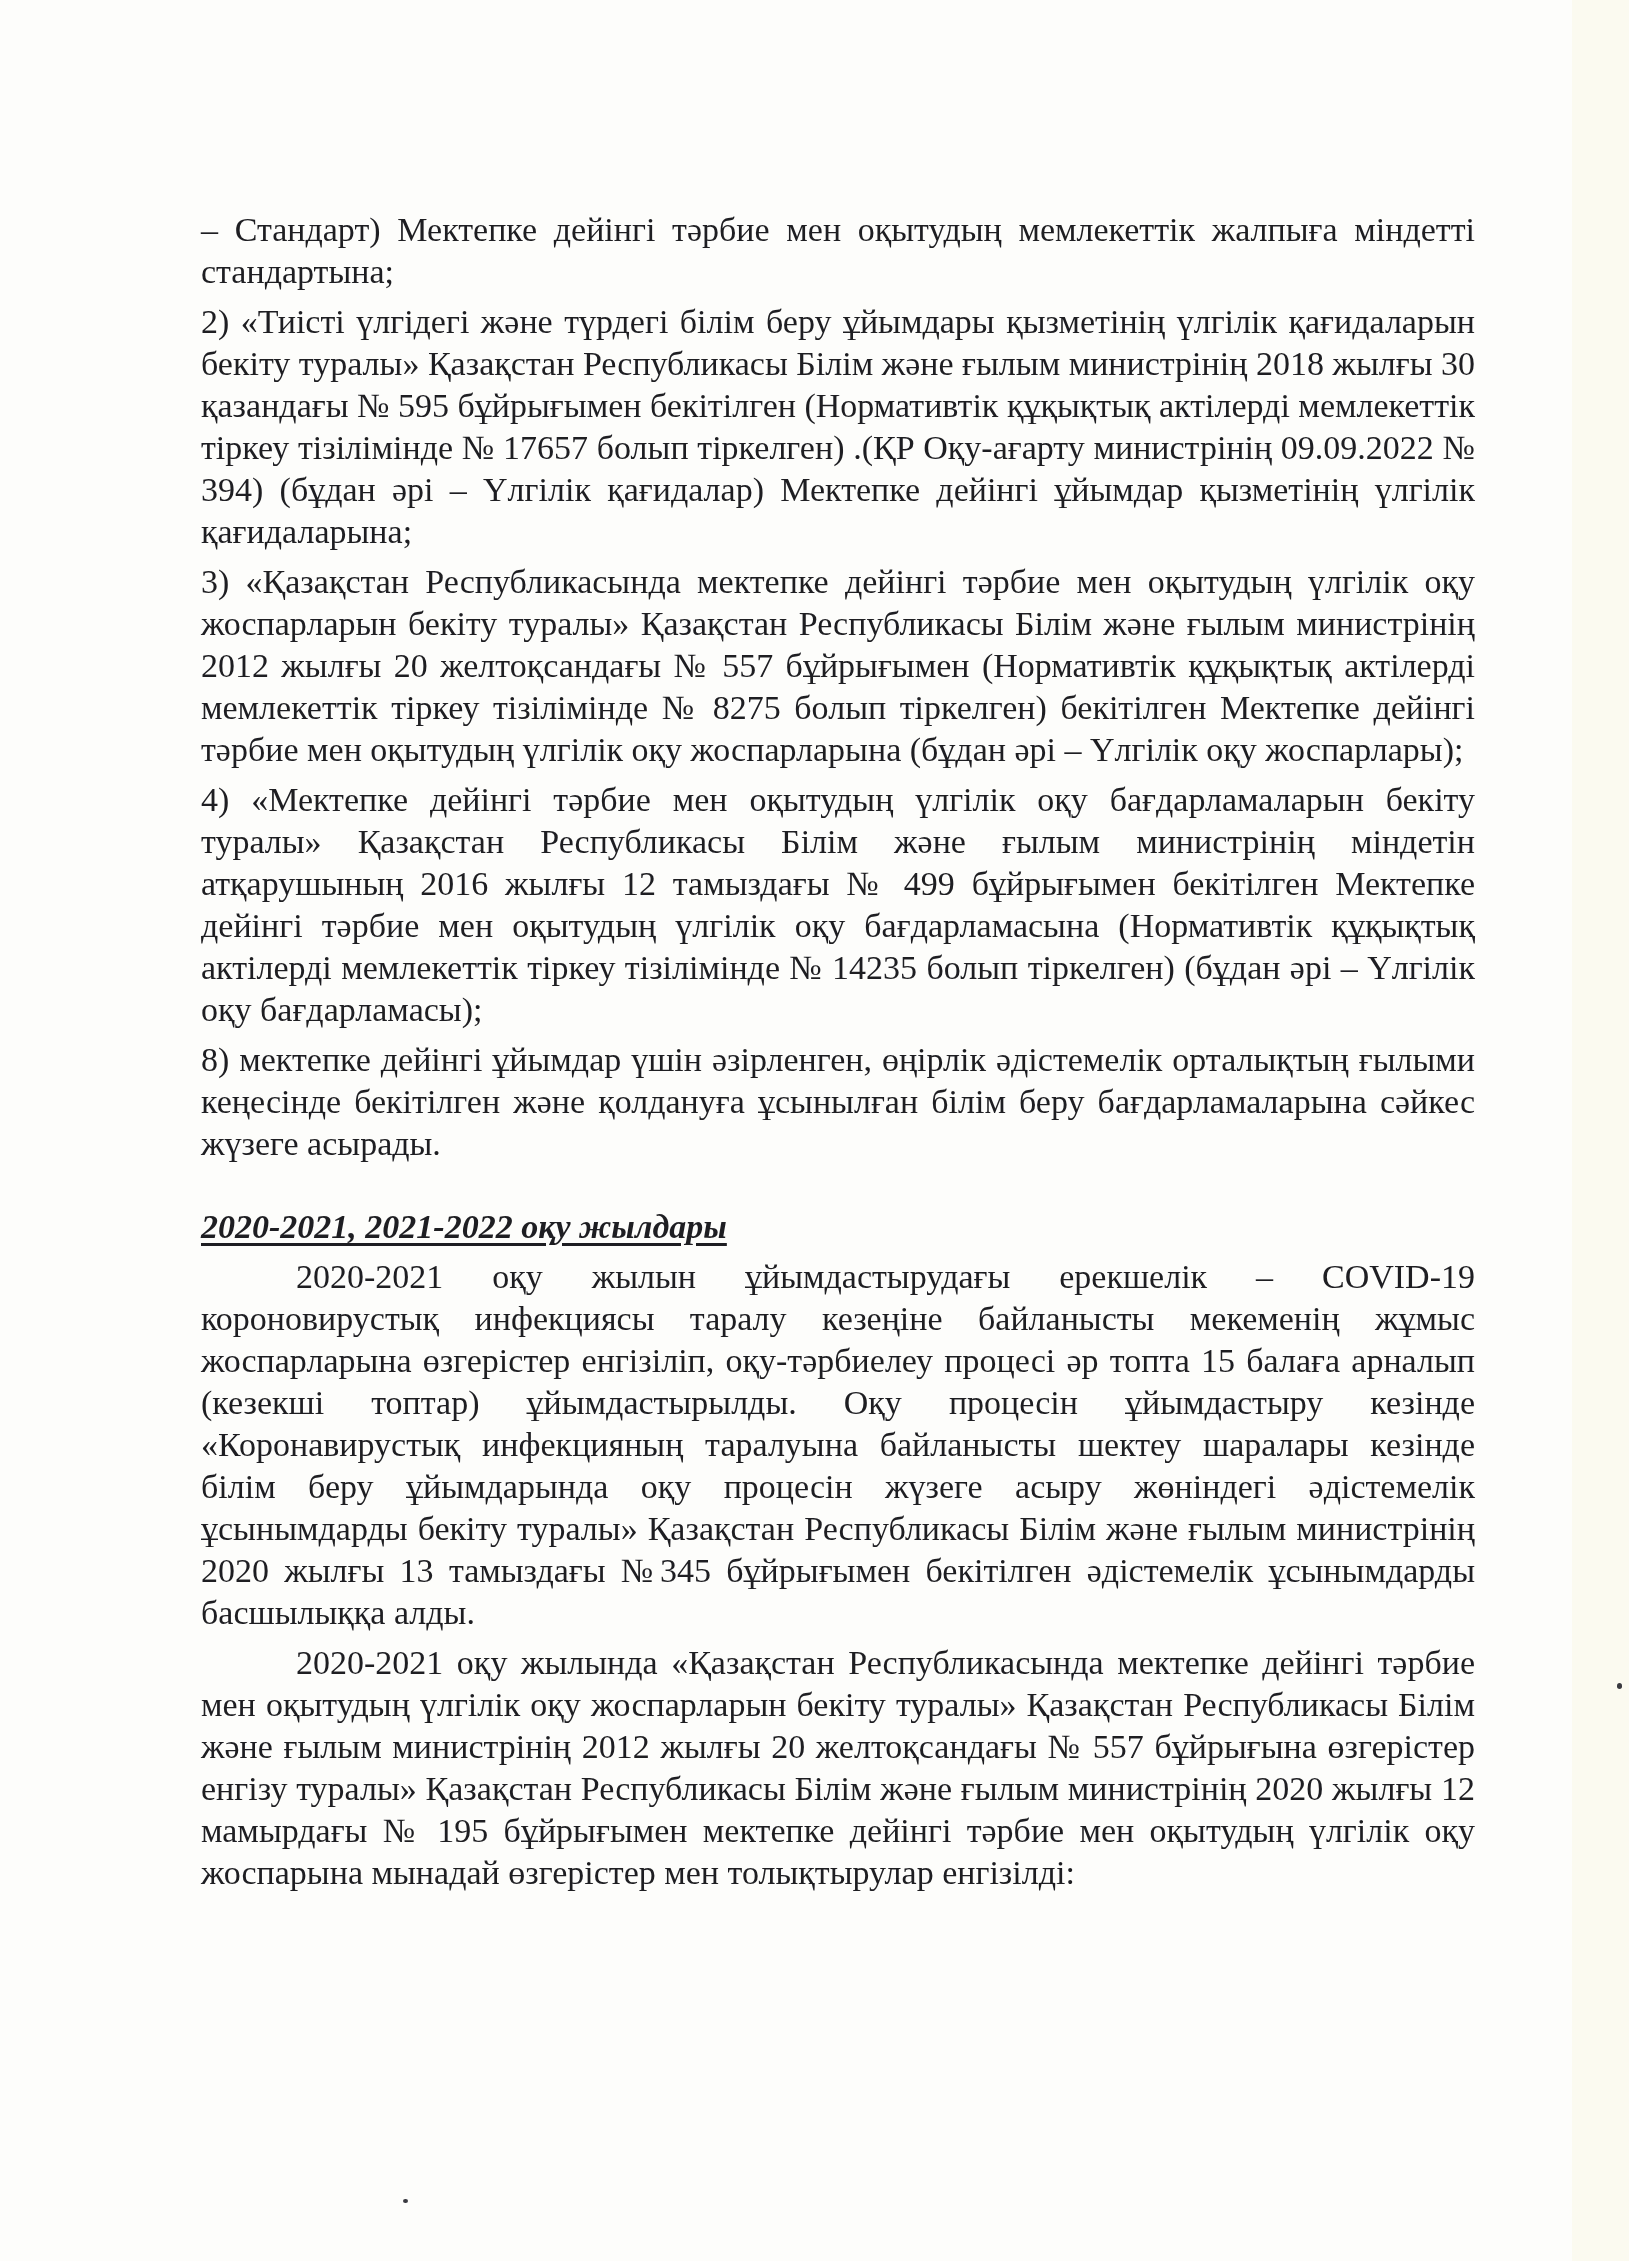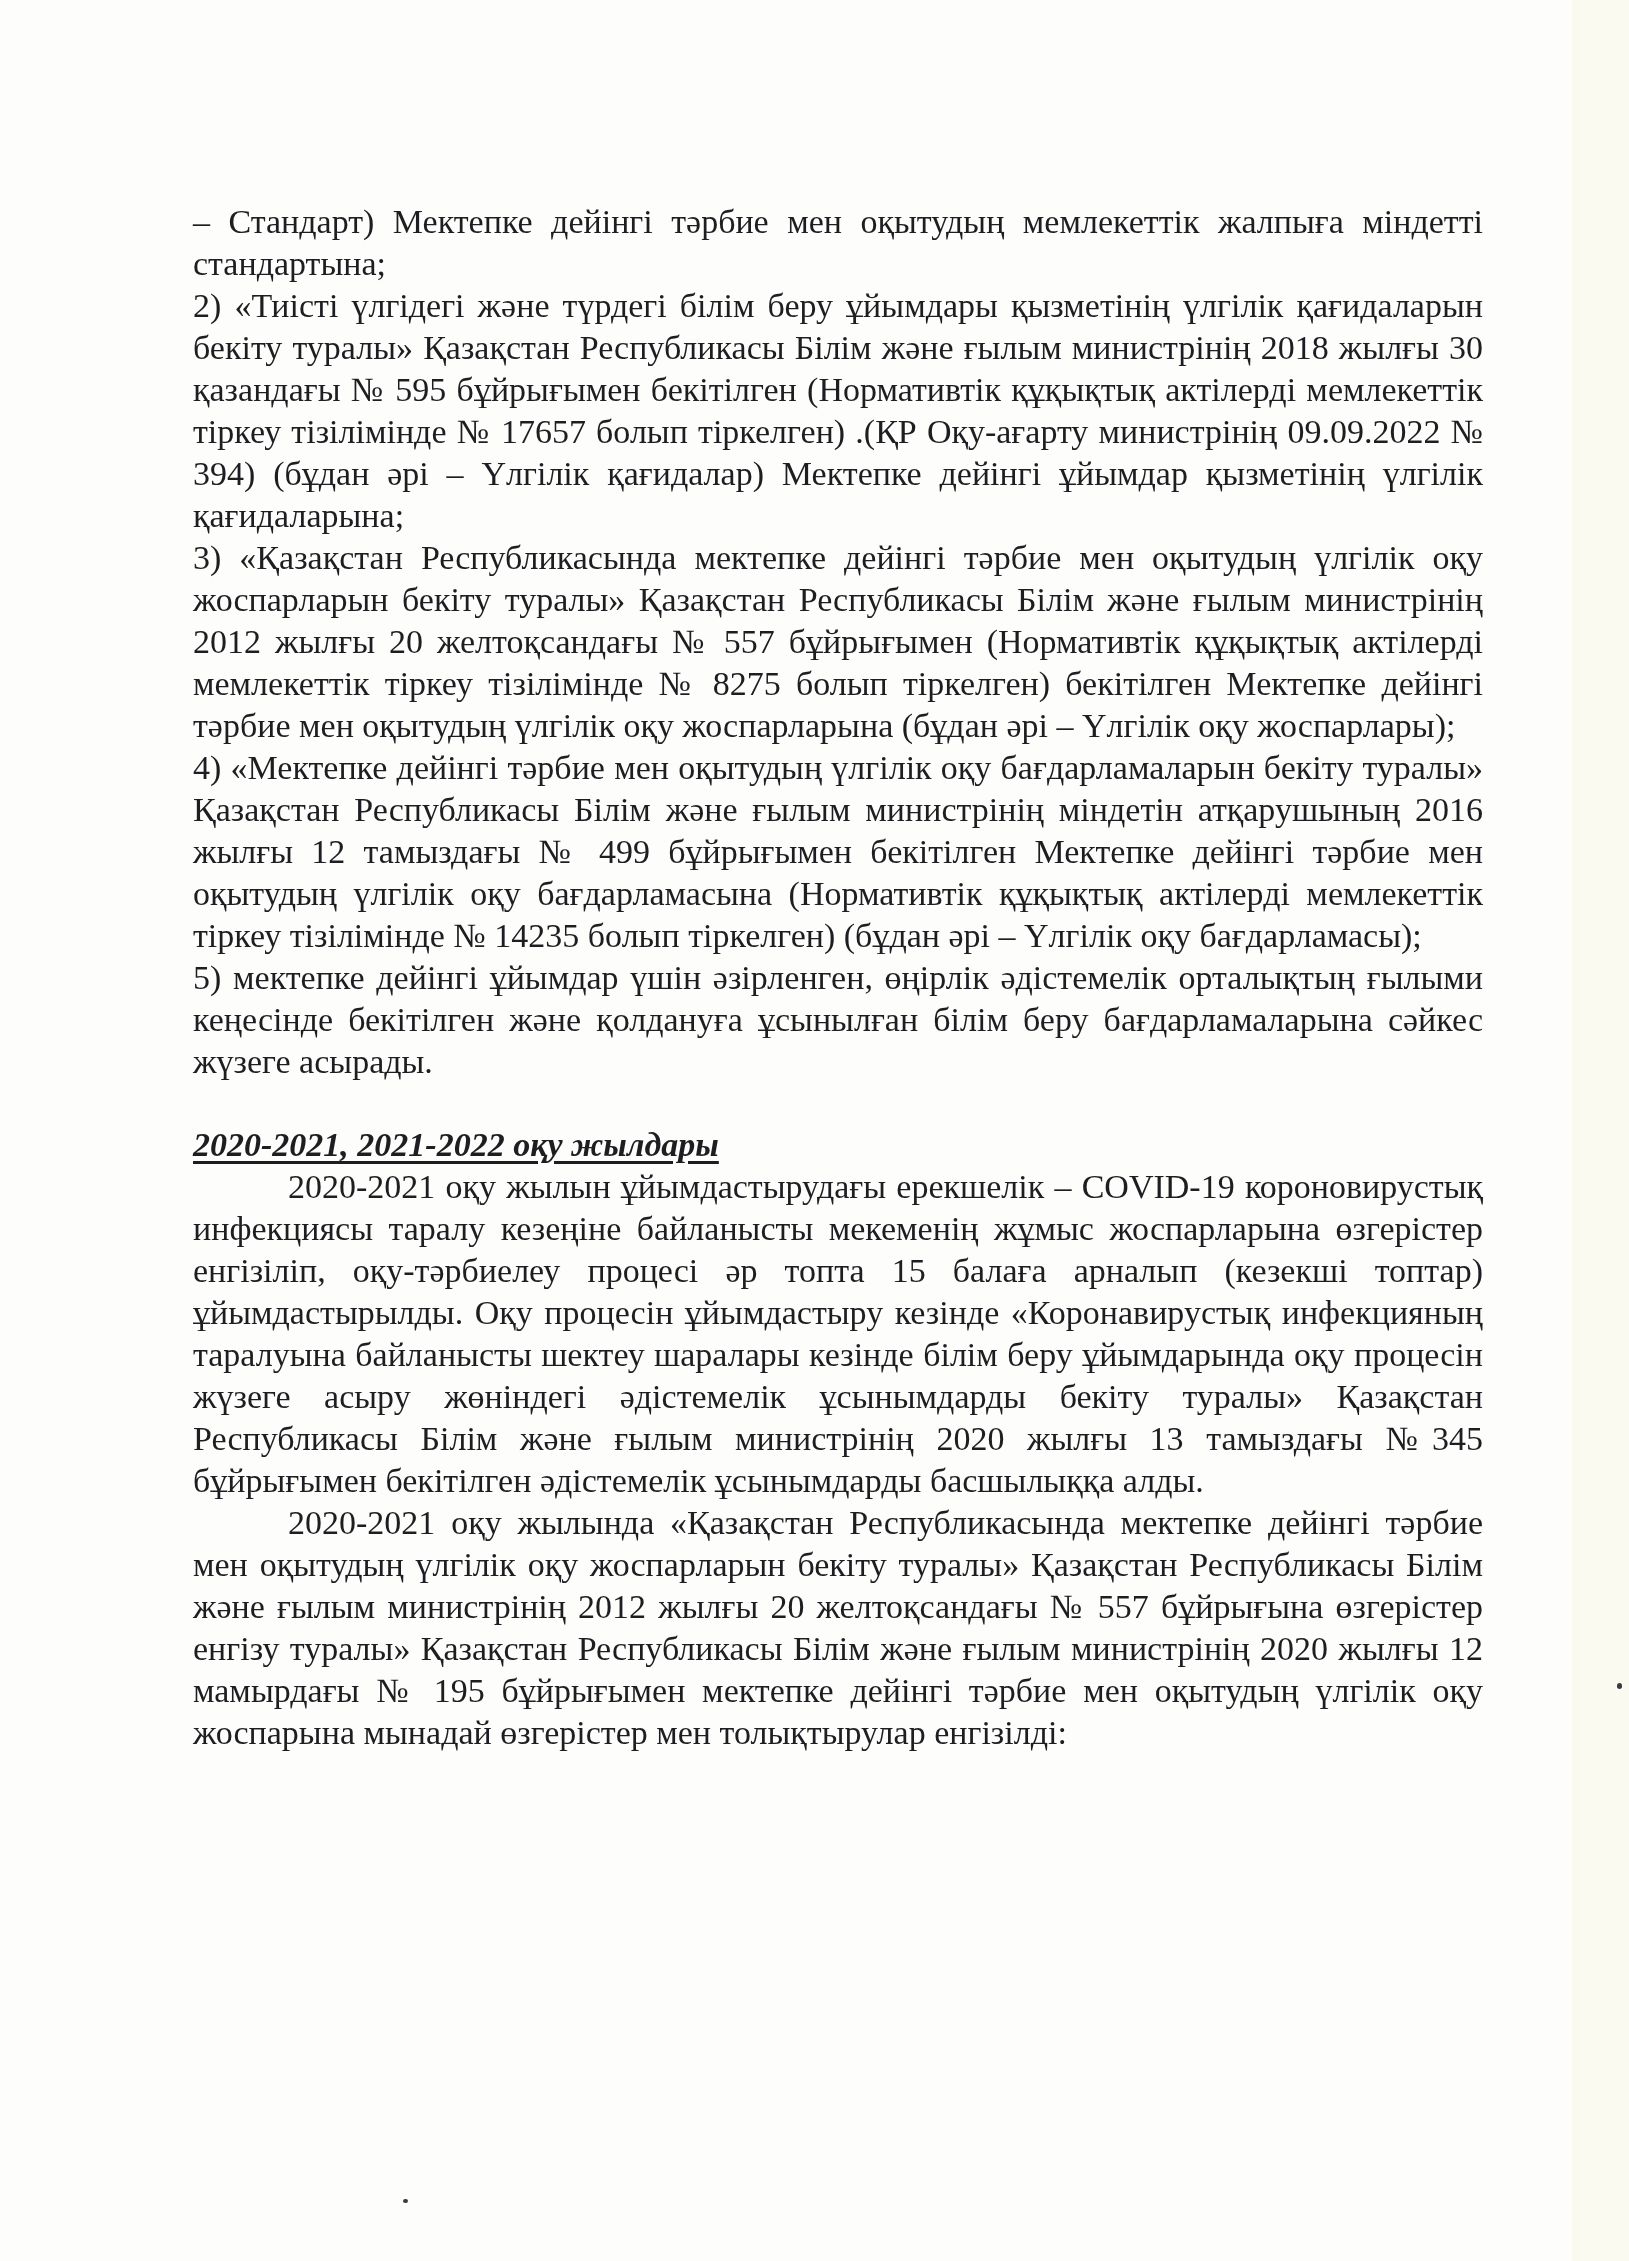--- a/index.html
+++ b/index.html
@@ -7,42 +7,42 @@
     width: 1630px; height: 2261px;
     background: #fdfdfb;
     position: relative; overflow: hidden;
     font-family: "Liberation Serif", "DejaVu Serif", serif;
     color: #1e1e22;
   }
   .page {
     position: absolute; left: 193px; top: 201px; width: 1290px;
     font-size: 34px; line-height: 42px;
   }
-  .page p { margin: 0; text-align: justify; text-align-last: left; }
+  .page p { margin: 8px; text-align: justify; text-align-last: left; }
   .page .indent { text-indent: 95px; }
   .page .subindent { text-indent: 76px; font-style: italic; }
   .heading {
     font-weight: bold; font-style: italic; text-decoration: underline;
     text-decoration-thickness: 3.2px; text-underline-offset: 5.2px;
     margin-top: 41px !important;
   }
   .speck { position: absolute; background: #3a3a40; border-radius: 50%; }
   .edge-tint { position: absolute; top: 0; right: 0; width: 58px; height: 100%; background: #fbfaf0; }
 </style>
 </head>
 <body>
 
 <div class="edge-tint"></div>
 
 <div class="page">
   <p>– Стандарт) Мектепке дейінгі тәрбие мен оқытудың мемлекеттік жалпыға міндетті стандартына;</p>
   <p>2) «Тиісті үлгідегі және түрдегі білім беру ұйымдары қызметінің үлгілік қағидаларын бекіту туралы» Қазақстан Республикасы Білім және ғылым министрінің 2018 жылғы 30 қазандағы № 595 бұйрығымен бекітілген (Нормативтік құқықтық актілерді мемлекеттік тіркеу тізілімінде № 17657 болып тіркелген) .(ҚР Оқу-ағарту министрінің 09.09.2022 № 394) (бұдан әрі – Үлгілік қағидалар) Мектепке дейінгі ұйымдар қызметінің үлгілік қағидаларына;</p>
   <p>3) «Қазақстан Республикасында мектепке дейінгі тәрбие мен оқытудың үлгілік оқу жоспарларын бекіту туралы» Қазақстан Республикасы Білім және ғылым министрінің 2012 жылғы 20 желтоқсандағы № 557 бұйрығымен (Нормативтік құқықтық актілерді мемлекеттік тіркеу тізілімінде № 8275 болып тіркелген) бекітілген Мектепке дейінгі тәрбие мен оқытудың үлгілік оқу жоспарларына (бұдан әрі – Үлгілік оқу жоспарлары);</p>
   <p>4) «Мектепке дейінгі тәрбие мен оқытудың үлгілік оқу бағдарламаларын бекіту туралы» Қазақстан Республикасы Білім және ғылым министрінің міндетін атқарушының 2016 жылғы 12 тамыздағы № 499 бұйрығымен бекітілген Мектепке дейінгі тәрбие мен оқытудың үлгілік оқу бағдарламасына (Нормативтік құқықтық актілерді мемлекеттік тіркеу тізілімінде № 14235 болып тіркелген) (бұдан әрі – Үлгілік оқу бағдарламасы);</p>
-  <p>5) мектепке дейінгі ұйымдар үшін әзірленген, өңірлік әдістемелік орталықтың ғылыми кеңесінде бекітілген және қолдануға ұсынылған білім беру бағдарламаларына сәйкес жүзеге асырады.</p>
+  <p>8) мектепке дейінгі ұйымдар үшін әзірленген, өңірлік әдістемелік орталықтың ғылыми кеңесінде бекітілген және қолдануға ұсынылған білім беру бағдарламаларына сәйкес жүзеге асырады.</p>
 
   <p class="heading">2020-2021, 2021-2022 оқу жылдары</p>
 
   <p class="indent">2020-2021 оқу жылын ұйымдастырудағы ерекшелік – COVID-19 короновирустық инфекциясы таралу кезеңіне байланысты мекеменің жұмыс жоспарларына өзгерістер енгізіліп, оқу-тәрбиелеу процесі әр топта 15 балаға арналып (кезекші топтар) ұйымдастырылды. Оқу процесін ұйымдастыру кезінде «Коронавирустық инфекцияның таралуына байланысты шектеу шаралары кезінде білім беру ұйымдарында оқу процесін жүзеге асыру жөніндегі әдістемелік ұсынымдарды бекіту туралы» Қазақстан Республикасы Білім және ғылым министрінің 2020 жылғы 13 тамыздағы №345 бұйрығымен бекітілген әдістемелік ұсынымдарды басшылыққа алды.</p>
   <p class="indent">2020-2021 оқу жылында «Қазақстан Республикасында мектепке дейінгі тәрбие мен оқытудың үлгілік оқу жоспарларын бекіту туралы» Қазақстан Республикасы Білім және ғылым министрінің 2012 жылғы 20 желтоқсандағы № 557 бұйрығына өзгерістер енгізу туралы» Қазақстан Республикасы Білім және ғылым министрінің 2020 жылғы 12 мамырдағы № 195 бұйрығымен мектепке дейінгі тәрбие мен оқытудың үлгілік оқу жоспарына мынадай өзгерістер мен толықтырулар енгізілді:</p>
 
 </div>
 
 <div class="speck" style="left:1617px;top:1683px;width:5.2px;height:5.8px;"></div>
 <div class="speck" style="left:403px;top:2199px;width:4.5px;height:3.9px;"></div>

